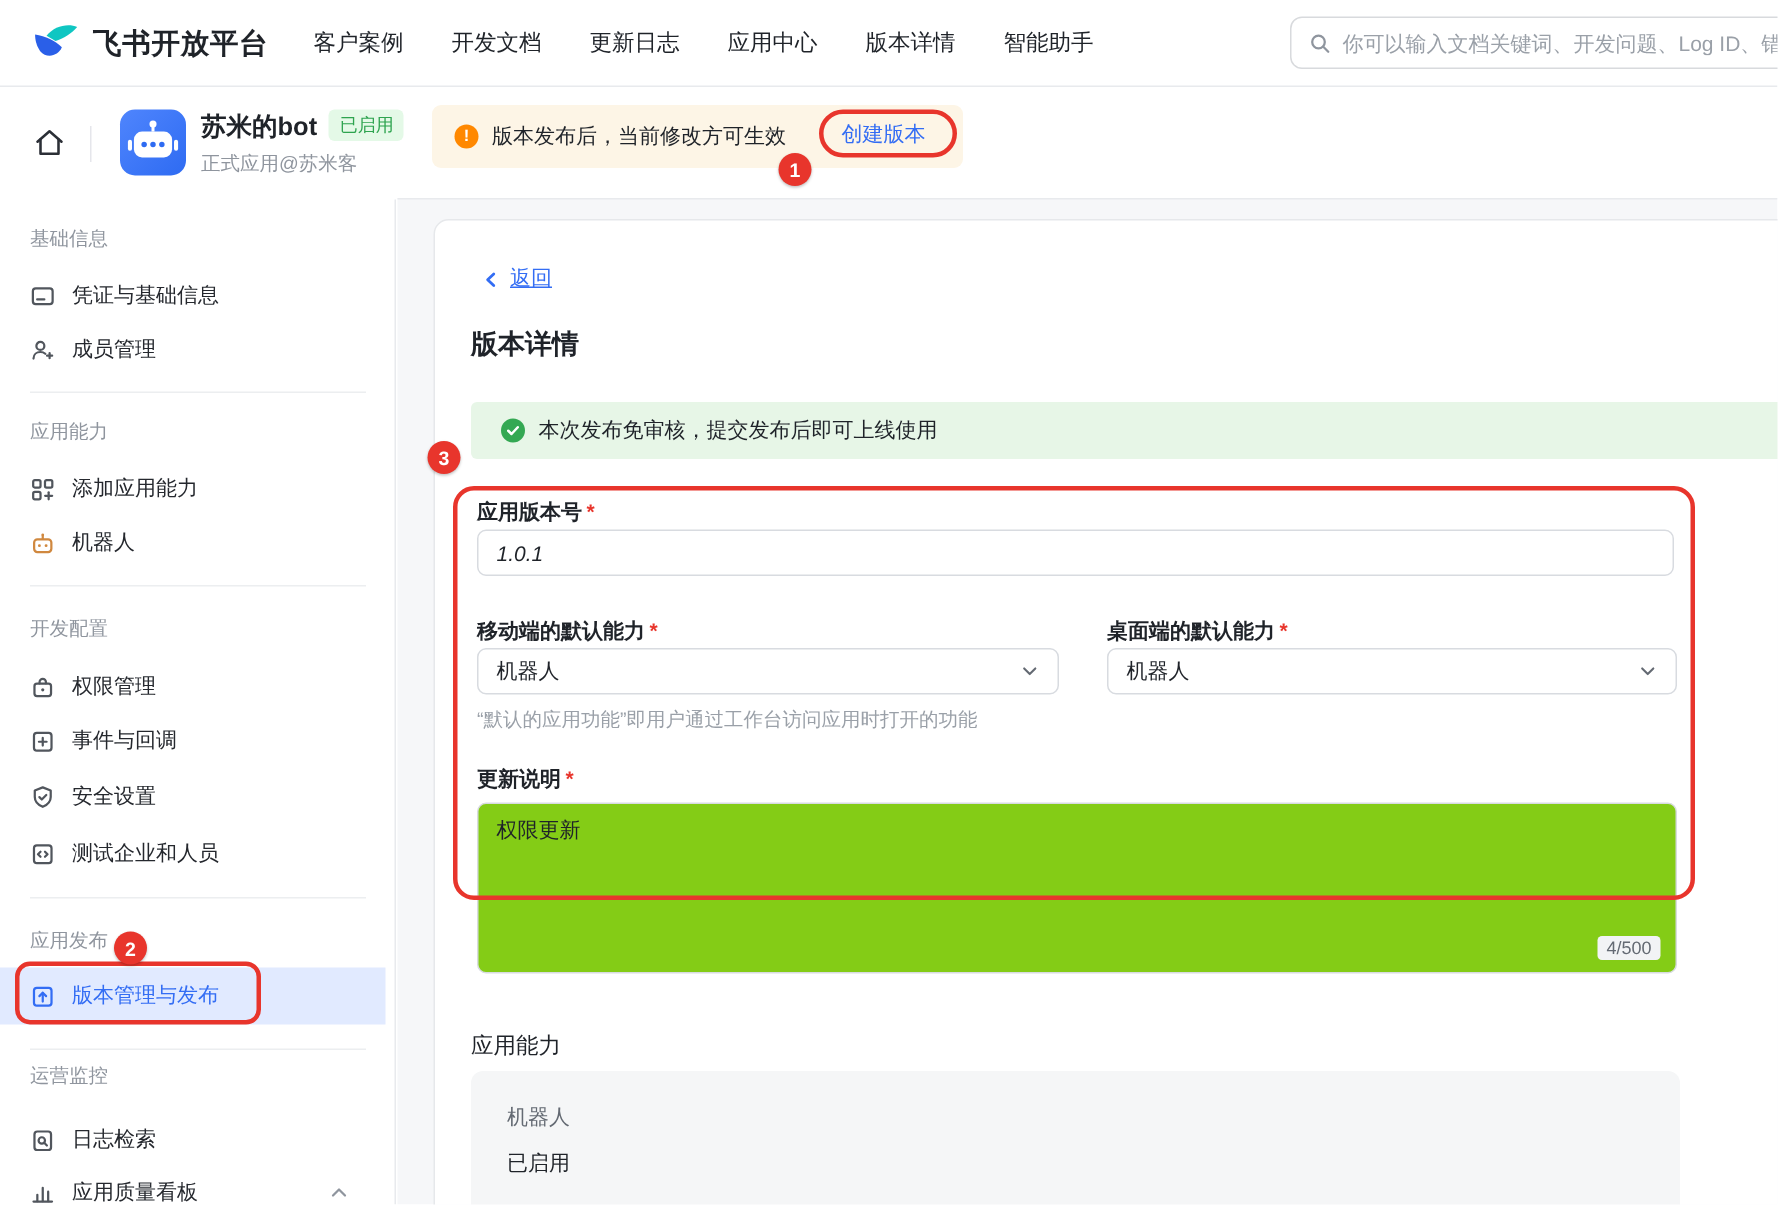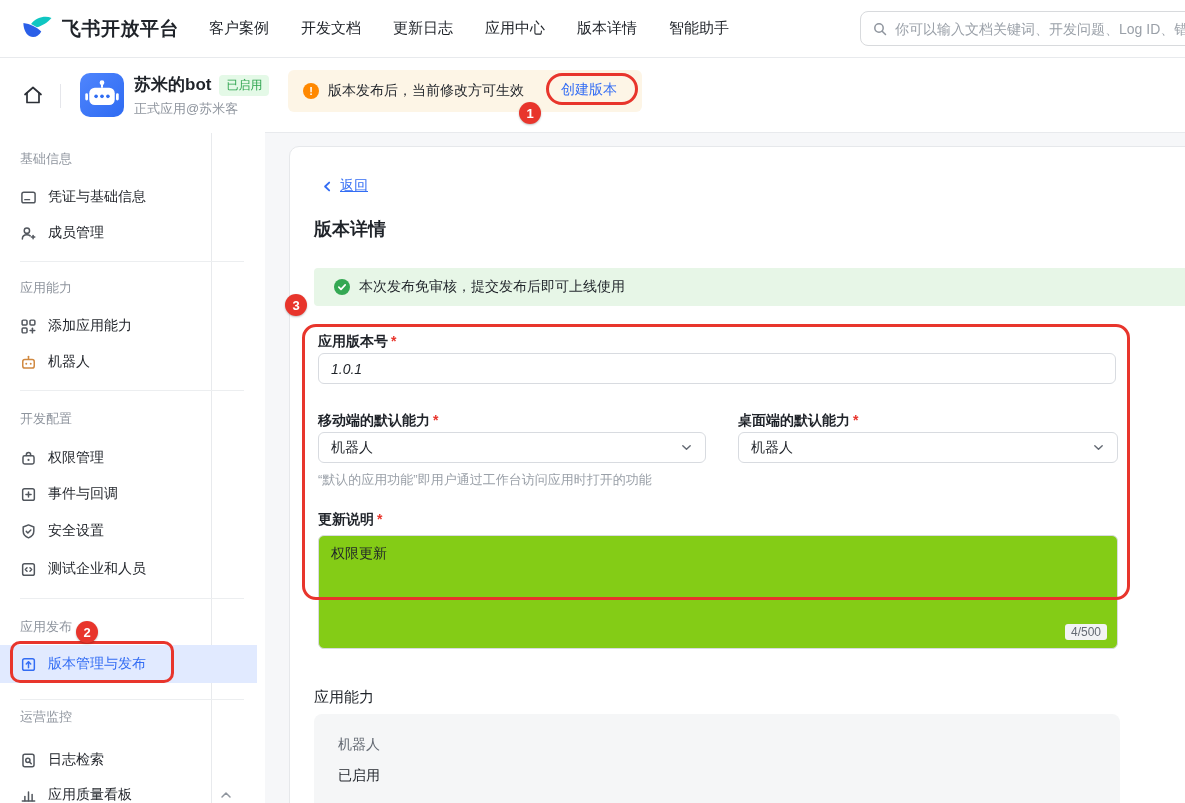--- a/index.html
+++ b/index.html
@@ -23,32 +23,32 @@
   .search input { border:none; outline:none; flex:1; font-size:14px; color:#8f959e;
                   font-family:inherit; background:transparent; }
   .search input::placeholder { color:#9aa0a8; }
 
   
   .appbar { position:absolute; top:58px; left:0; width:100%; height:75px; background:#fff; }
   .home-btn { position:absolute; left:22px; top:26px; width:22px; height:22px; color:#2b2f36; cursor:pointer; }
   .vdiv { position:absolute; left:60px; top:26px; width:1px; height:24px; background:#e5e6eb; }
   .avatar { position:absolute; left:80px; top:15px; width:44px; height:44px; border-radius:10px;
             background:linear-gradient(135deg,#4f85fd,#2e6bf2); display:flex; align-items:center; justify-content:center; }
-  .app-title-row { position:absolute; left:134px; top:15px; display:flex; align-items:flex-end; gap:8px; }
+  .app-title-row { position:absolute; left:134px; top:15px; display:flex; align-items:flex-start; gap:8px; }
   .app-title { font-size:17px; font-weight:700; }
   .status-badge { background:#e4f9e7; color:#2ea44f; font-size:12px; padding:2px 7px; border-radius:4px; }
   .app-sub { position:absolute; left:134px; top:42px; font-size:13px; color:#8f959e; }
   .notice { position:absolute; left:288px; top:12px; width:354px; height:42px; background:#fdf5e6;
             border-radius:6px; display:flex; align-items:center; gap:9px; padding-left:15px; font-size:14px; }
   .warn-ic { width:16px; height:16px; border-radius:50%; background:#ff8800; color:#fff;
              font-size:11px; font-weight:700; display:flex; align-items:center; justify-content:center; }
   .create-btn { position:absolute; left:561px; top:23px; color:#336df4; font-size:14px; cursor:pointer; background:none; border:none; font-family:inherit;text-align:right; }
 
   
-  .sidebar { position:absolute; top:133px; left:0; width:212px; bottom:0; background:#fff;
+  .sidebar { position:absolute; top:133px; left:0; width:264px; bottom:0; background:#fff;
              border-right:1px solid #e8eaed; z-index:4; }
   .side-sec { position:absolute; left:20px; font-size:13px; color:#8f959e; height:18px; }
   .side-item { position:absolute; left:0; width:257px; height:38px; display:flex; align-items:center;
                gap:11px; padding-left:20px; font-size:14px; color:#25282e; cursor:pointer; }
   .side-item.selected { background:#e1eaff; color:#336df4; }
   .sicon { width:17px; height:17px; color:#51565d; flex:none; }
   .side-item.selected .sicon { color:#336df4; }
   .sicon.orange { color:#d0883f; }
   .side-div { position:absolute; left:20px; width:224px; height:1px; background:#eceef0; }
   .collapse { position:absolute; right:24px; color:#8f959e; width:14px; height:14px; }

